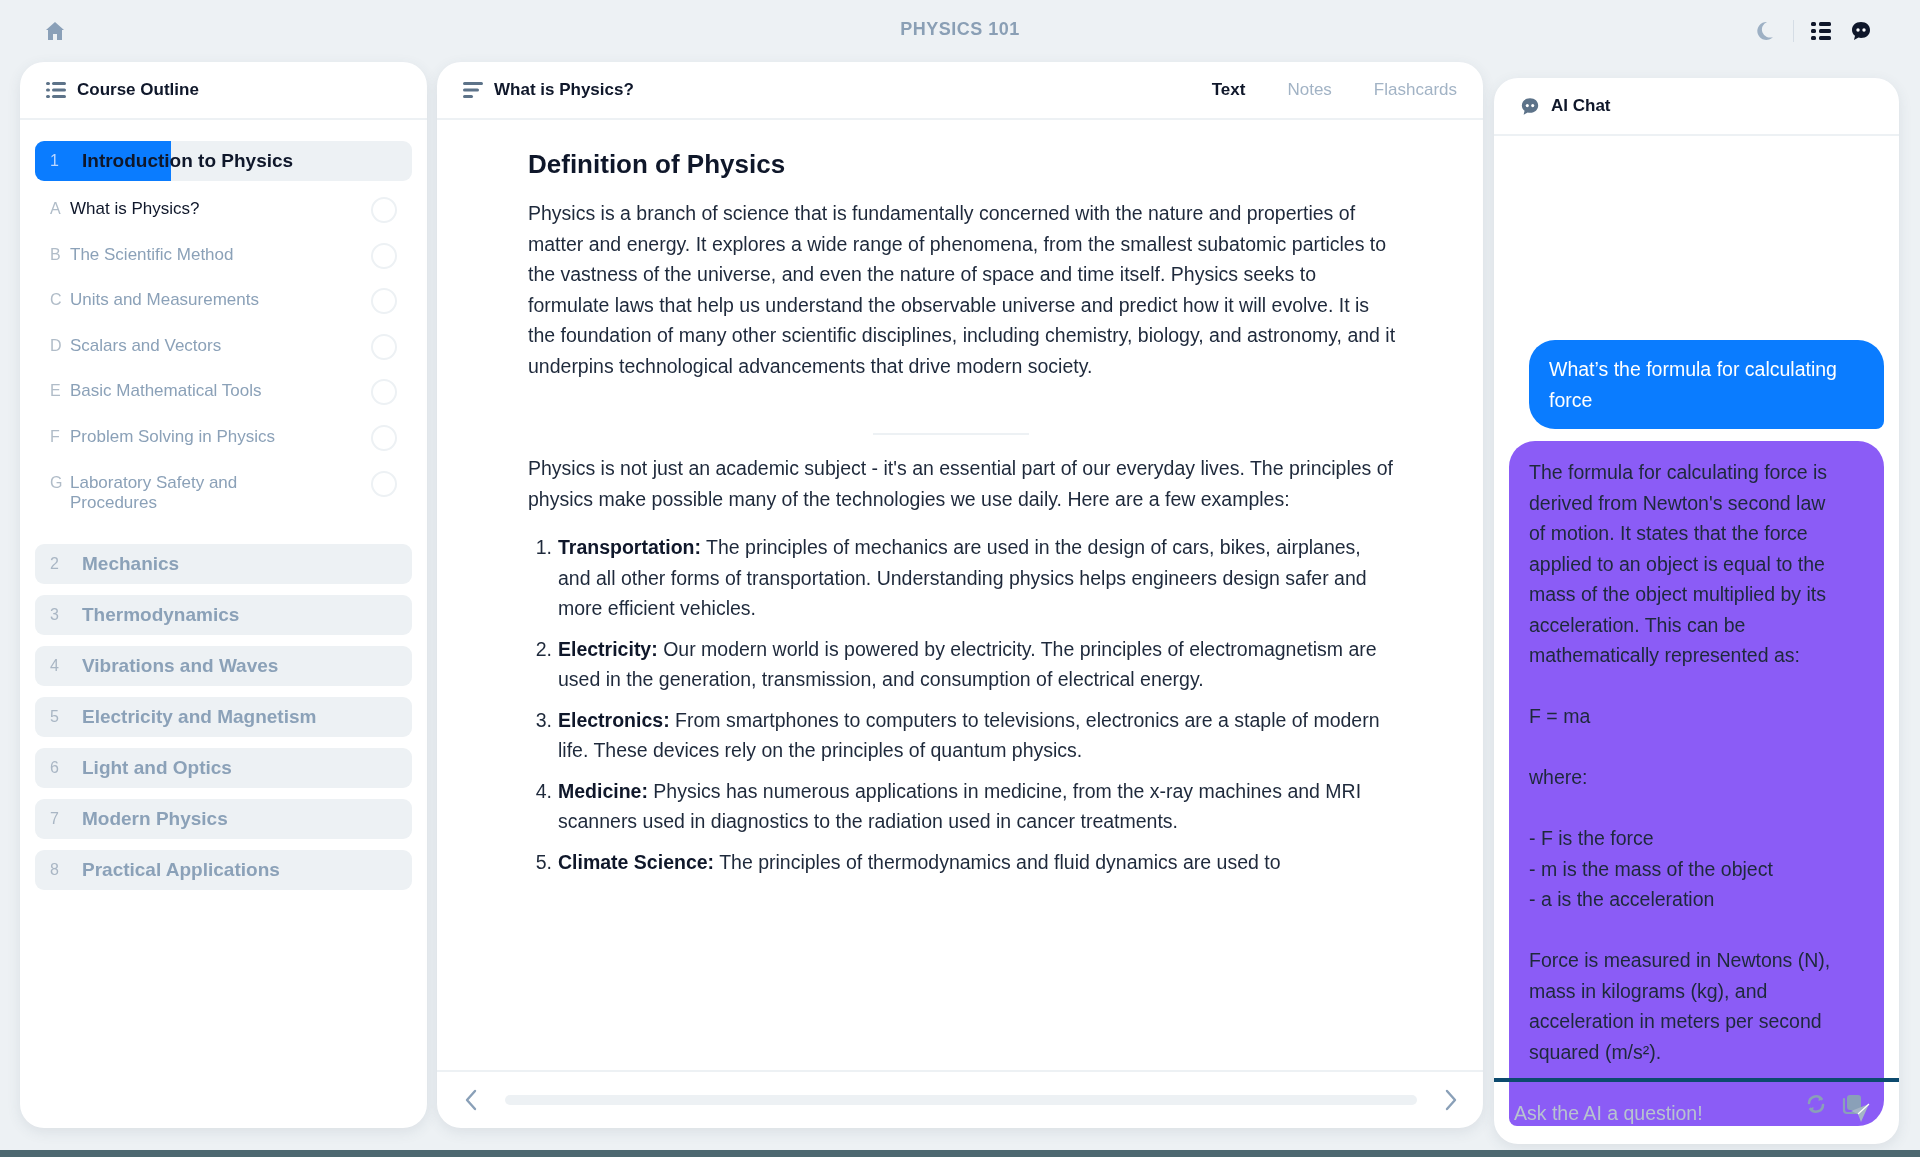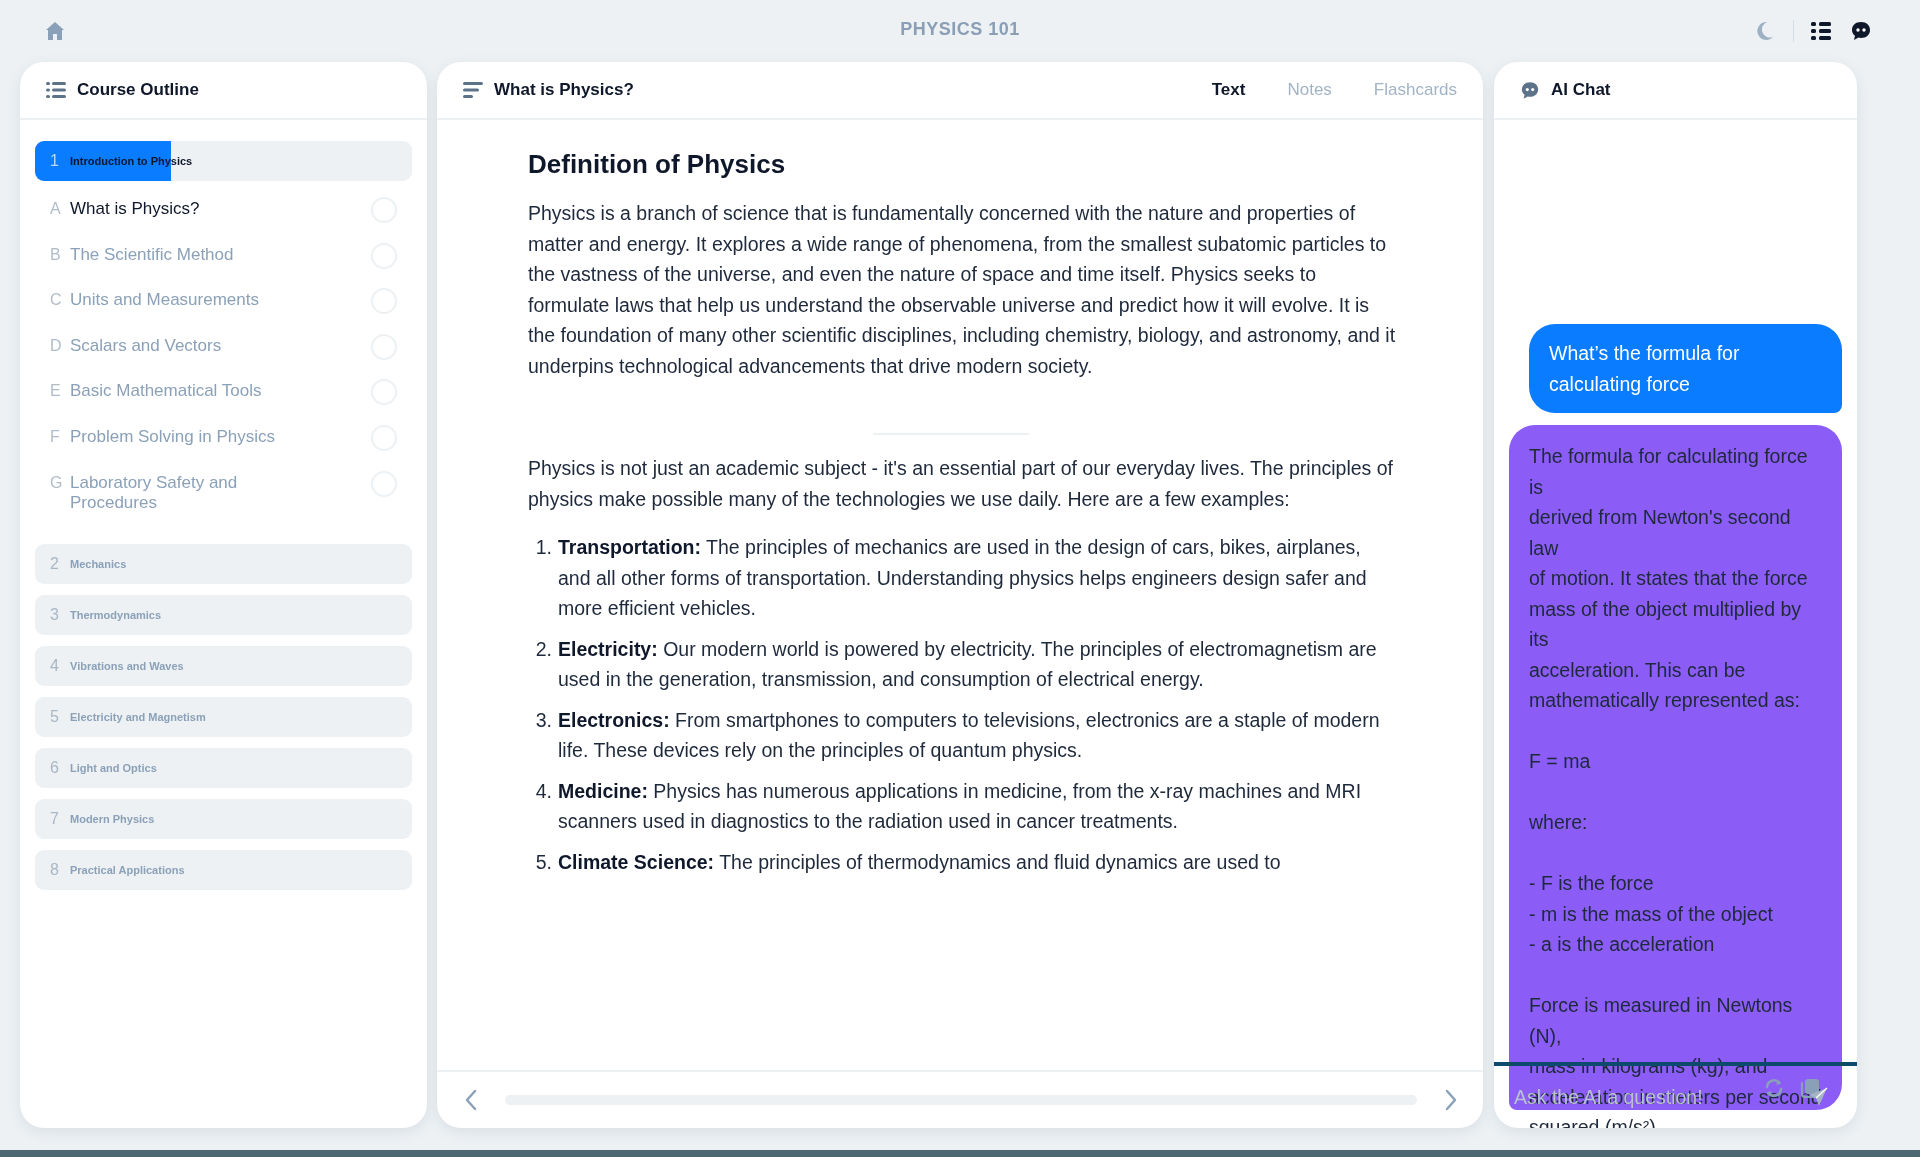--- a/index.html
+++ b/index.html
@@ -37,21 +37,21 @@
 
   
   #outline { left: 20px; width: 407px; }
   .outline-body { padding: 21px 15px 0 15px; }
   .module {
     position: relative; height: 40px; border-radius: 9px; background: #edf1f4;
     display: flex; align-items: center; padding-left: 15px; margin-bottom: 11px; overflow: hidden; cursor: pointer;
   }
   .module .progress { position: absolute; left: 0; top: 0; bottom: 0; background: #0a7cff; }
   .module .num { position: relative; width: 20px; font-size: 16px; color: #a9b6c4; font-weight: 400; }
-  .module .mlabel { position: relative; font-size: 11px; font-weight: 700; color: #8ba1b8; }
+  .module .mlabel { position: relative; font-size: 19px; font-weight: 700; color: #8ba1b8; margin-left: 12px; }
   .module.active .mlabel { color: #0f172a; }
   .module.active .num { color: #a9c6ef; }
   .lessons { margin: 2px 0 22px 0; }
   .lesson {
     position: relative; display: flex; align-items: flex-start; padding-left: 15px; cursor: pointer;
     min-height: 45.6px;
   }
   .lesson .lnum { width: 20px; font-size: 16px; color: #b0bcc8; line-height: 20px; padding-top: 7px; }
   .lesson .llabel { font-size: 17px; color: #8ba1b8; line-height: 20px; padding-top: 7px; width: 200px; }
   .lesson.current .llabel { color: #0f172a; font-weight: 400; }
@@ -77,21 +77,21 @@
   .olist .ibody { flex: 1; }
   .olist b { font-weight: 700; color: #0f172a; }
   .reader-footer {
     position: absolute; left: 0; right: 0; bottom: 0; height: 58px; border-top: 2px solid #edf1f4;
     display: flex; align-items: center; padding: 0 20px 0 22px;
   }
   .nav-btn { width: 24px; height: 24px; display: flex; align-items: center; justify-content: center; cursor: pointer; }
   .progress-track { flex: 1; height: 10px; border-radius: 5px; background: #edf1f4; margin: 0 22px 0 22px; }
 
   
-  #chat { left: 1494px; width: 363px; }
+  #chat { left: 1494px; width: 405px; margin-top: 16px; }
   .chat-body { position: absolute; top: 60px; left: 0; right: 0; bottom: 66px; padding: 0 15px; }
   .bubble-user {
     position: absolute; left: 35px; right: 15px; top: 202px; background: #0a7cff; color: #ffffff;
     border-radius: 26px 26px 8px 26px; padding: 14px 20px; font-size: 19.5px; line-height: 30.5px;
   }
   .bubble-ai {
     position: absolute; left: 15px; right: 15px; top: 303px; height: 685px; background: #8b5cf6;
     border-radius: 26px 26px 26px 8px; padding: 16px 20px 0 20px;
   }
   .ai-line { font-size: 19.5px; line-height: 30.5px; color: #1e293b; min-height: 30.5px; white-space: pre-wrap; }
@@ -315,20 +315,21 @@
     </span>
     <span class="panel-title">AI Chat</span>
   </div>
 
   <div class="chat-body">
     <div class="bubble-user">What’s the formula for calculating force</div>
     <div class="bubble-ai">
       <div class="ai-line">The formula for calculating force is</div>
       <div class="ai-line">derived from Newton's second law</div>
       <div class="ai-line">of motion. It states that the force</div>
+      <div class="ai-line">applied to an object is equal to the</div>
       <div class="ai-line">mass of the object multiplied by its</div>
       <div class="ai-line">acceleration. This can be</div>
       <div class="ai-line">mathematically represented as:</div>
       <div class="ai-line"></div>
       <div class="ai-line">F = ma</div>
       <div class="ai-line"></div>
       <div class="ai-line">where:</div>
       <div class="ai-line"></div>
       <div class="ai-line">- F is the force</div>
       <div class="ai-line">- m is the mass of the object</div>

